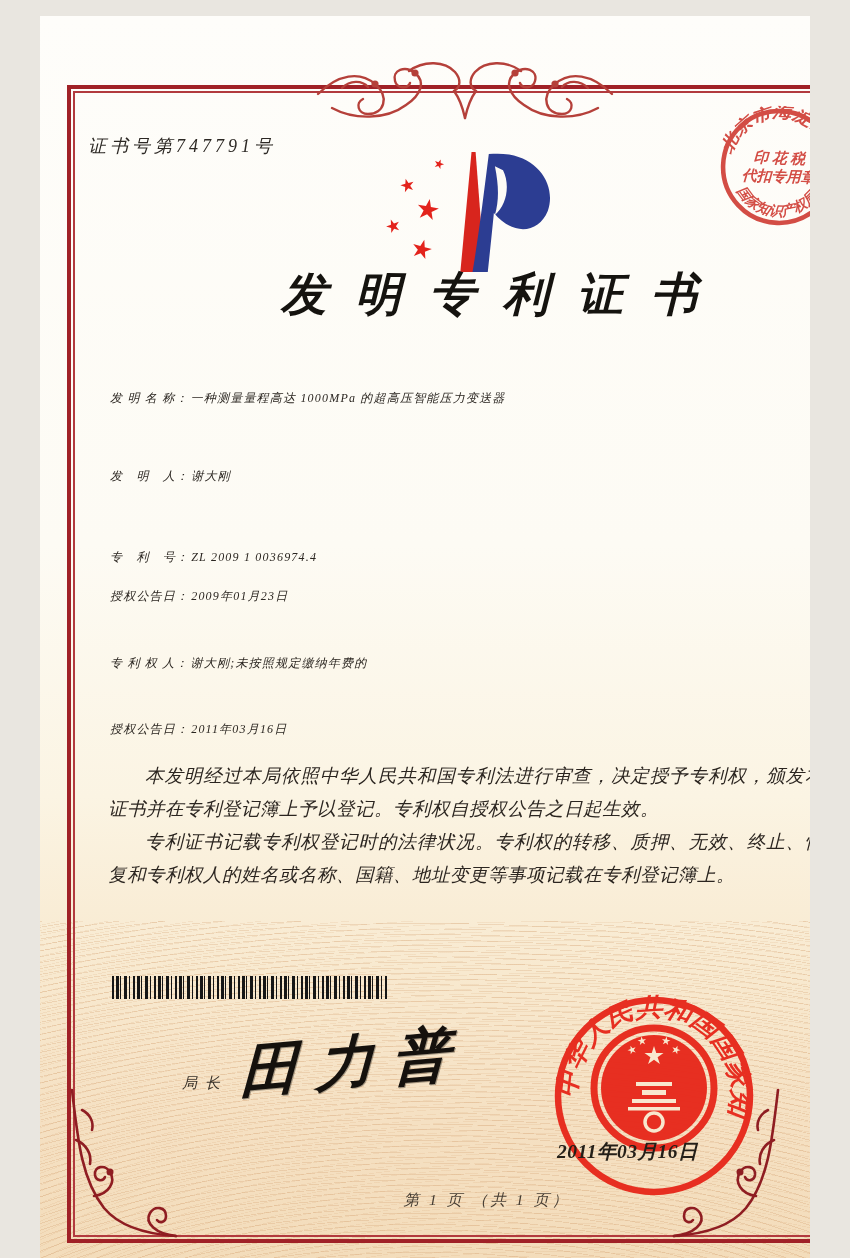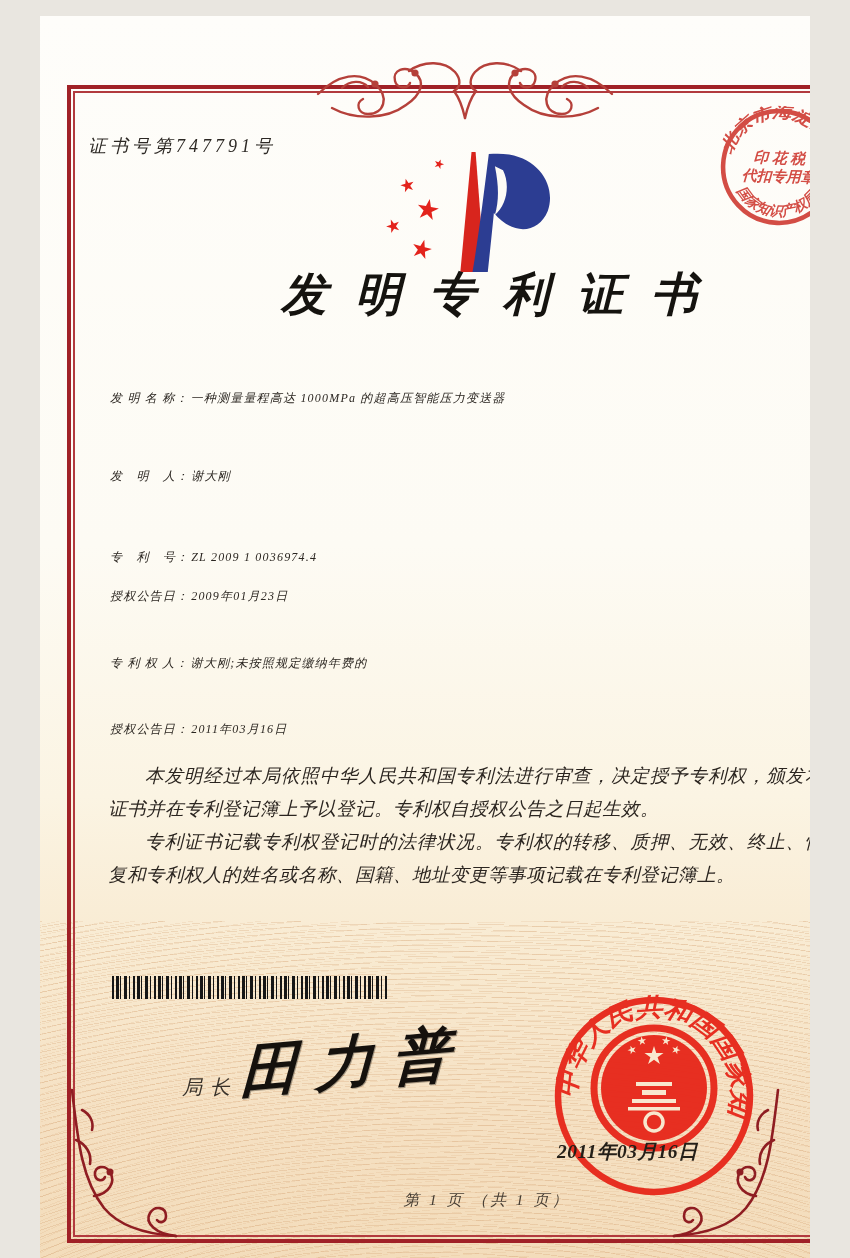--- a/index.html
+++ b/index.html
@@ -23,21 +23,21 @@
   .tax-stamp{position:absolute;left:678px;top:90px;width:122px;height:122px;z-index:3;opacity:.93;transform:rotate(2deg);}
   .fields{position:absolute;left:70px;top:0;width:720px;z-index:2;}
   .field-row{position:absolute;left:0;font-size:12px;letter-spacing:1.2px;color:#2b2621;white-space:nowrap;}
   .field-row .lbl{margin-right:2px;}
   .body-text{position:absolute;left:68px;top:744px;width:716px;z-index:2;font-size:18.5px;line-height:33px;
     text-align:justify;color:#2b2520;letter-spacing:.5px;}
   .body-text p{margin:0;text-indent:2em;}
   .barcode{position:absolute;left:72px;top:960px;width:277px;height:23px;z-index:2;
     background:repeating-linear-gradient(90deg,#161616 0 2px,transparent 2px 4px,#161616 4px 7px,transparent 7px 8px,
       #161616 8px 9px,transparent 9px 12px,#161616 12px 15px,transparent 15px 17px,#161616 17px 18px,transparent 18px 21px);}
-  .signer-title{position:absolute;left:142px;top:1058px;font-size:20px;letter-spacing:8px;color:#39322a;z-index:2;}
+  .signer-title{position:absolute;left:142px;top:1058px;font-size:15px;letter-spacing:8px;color:#39322a;z-index:2;}
   .signature{position:absolute;left:200px;top:1008px;font-size:58px;font-weight:700;letter-spacing:18px;color:#15110d;
     transform:rotate(-5deg) skewX(-7deg);z-index:2;text-shadow:1px 1px 0 rgba(20,16,12,.35);}
   .seal{position:absolute;left:512px;top:978px;width:204px;height:204px;z-index:3;opacity:.96;}
   .seal-date{position:absolute;left:517px;top:1122px;width:185px;font-size:19.5px;font-weight:700;color:#241f18;
     letter-spacing:.5px;z-index:4;white-space:nowrap;}
   .footer{position:absolute;left:0;top:1174px;width:850px;text-align:center;font-size:15.5px;letter-spacing:3px;
     color:#463d33;z-index:2;padding-left:22px;}
   .ornament-top{position:absolute;left:272px;top:38px;width:306px;height:72px;z-index:2;}
   .corner{position:absolute;width:124px;height:156px;z-index:2;}
   .corner.bl{left:24px;top:1068px;}

